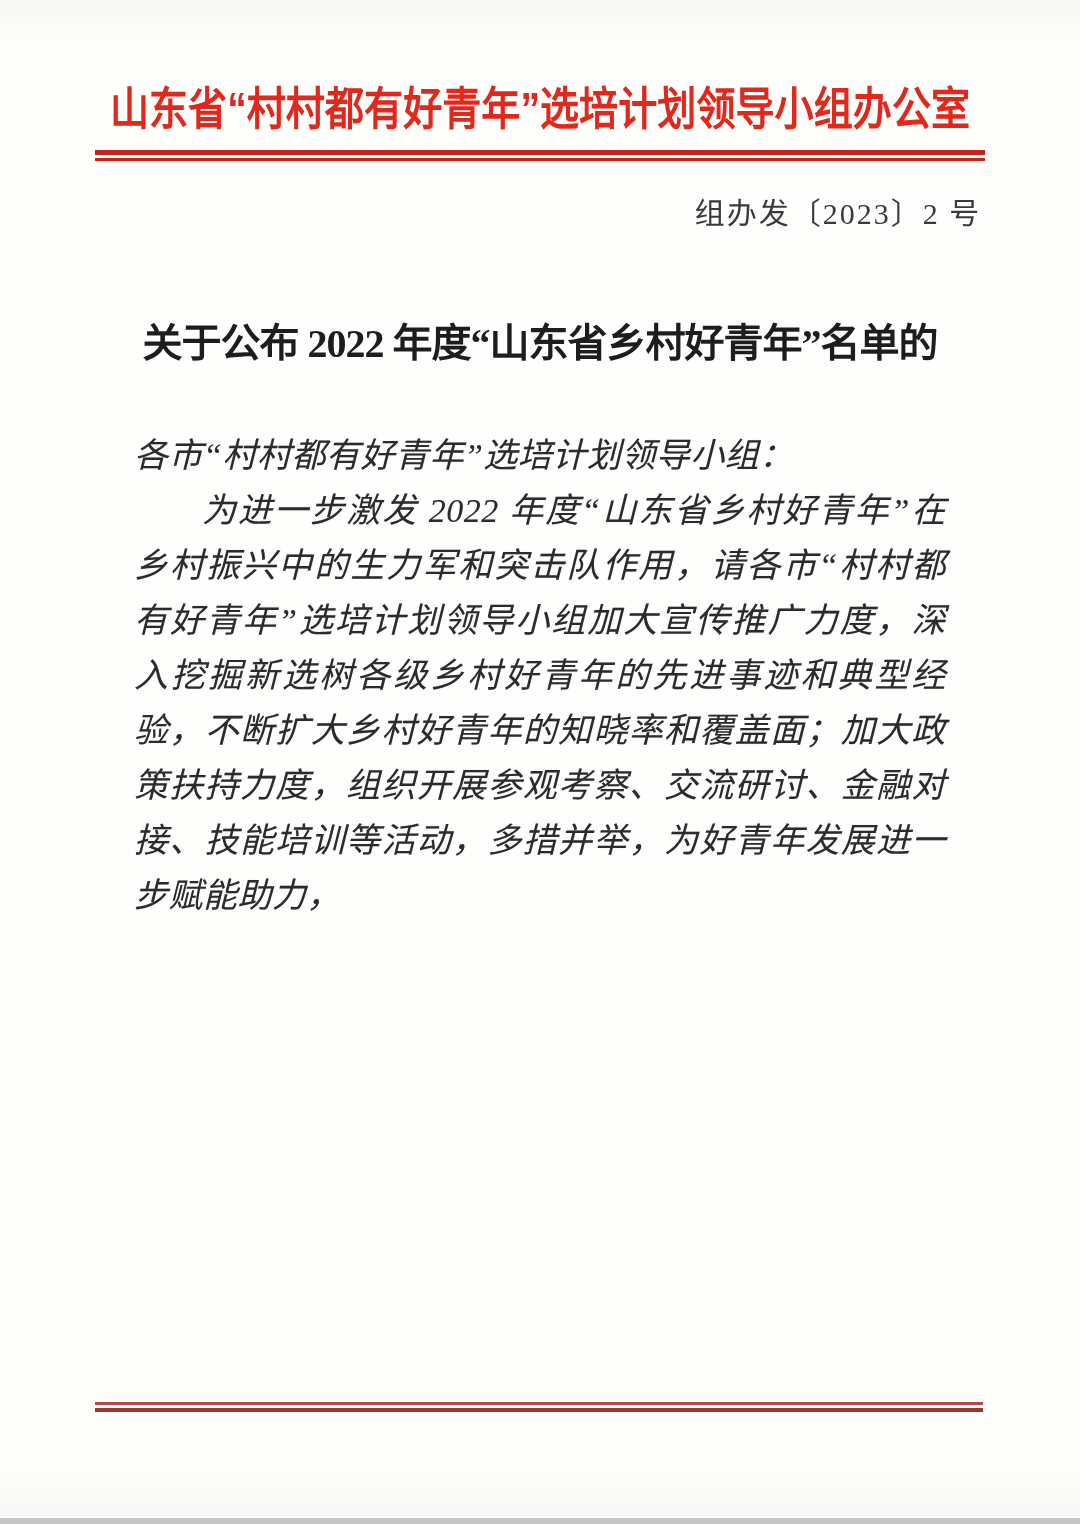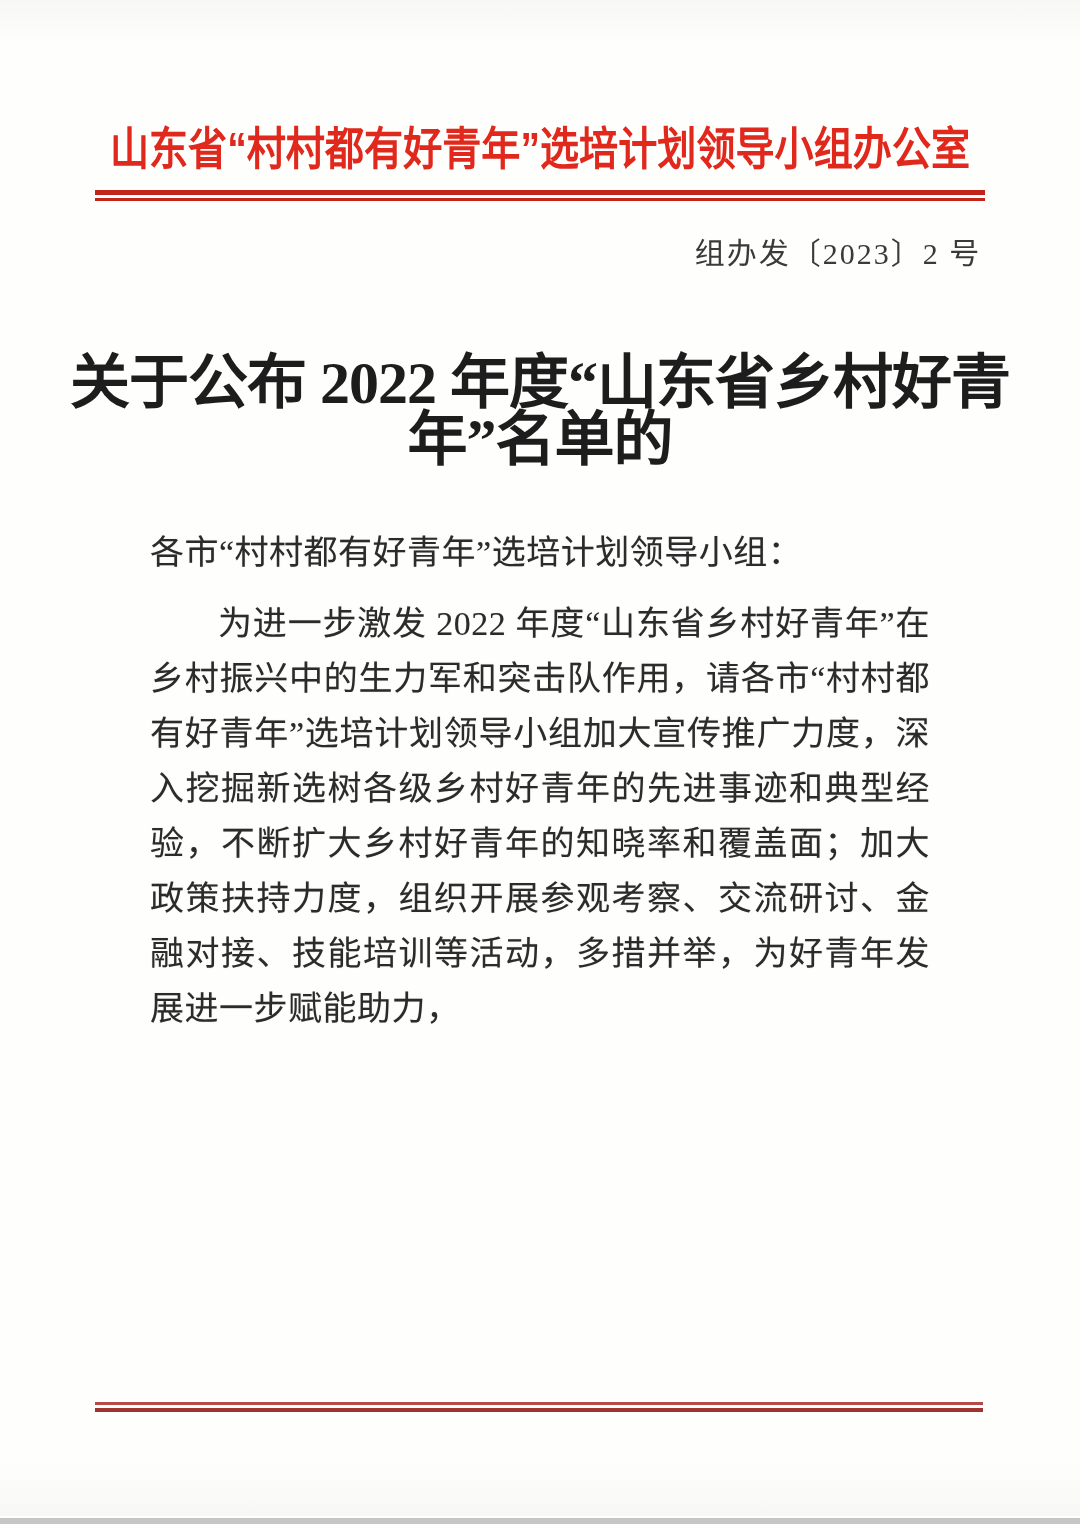--- a/index.html
+++ b/index.html
@@ -12,21 +12,21 @@
     font-family: "Liberation Serif", "DejaVu Serif", serif;
     background: #f2f2f0;
   }
   .page {
     position: relative;
     width: 1080px;
     height: 1524px;
     overflow: hidden;
     box-sizing: border-box;
     background: linear-gradient(180deg, #f7f7f5 0%, #fefefd 3%, #fefefd 96%, #f6f6f4 100%);
-    padding-top: 118px;
+    padding-top: 78px;
   }
 
   
   .org-name {
     text-align: center;
     font-family: "Liberation Sans", "DejaVu Sans", sans-serif;
     font-weight: 700;
     font-size: 46px;
     line-height: 1.35;
     color: var(--header-red, #e0291c);
@@ -48,40 +48,40 @@
     line-height: 1.4;
     color: #3a3a3a;
     letter-spacing: 2px;
     margin-left: 36px;
   }
 
   
   .doc-title {
     margin: 80px 60px 0 60px;
     text-align: center;
-    font-size: 60px;
+    font-size: 40px;
     font-weight: 700;
     line-height: 57px;
     color: #1d1d1d;
     letter-spacing: -1px;
   }
   .doc-title .title-line { display: block; }
 
   
   .doc-body {
     margin: 56px auto 0 auto;
     width: 812px;
     font-size: 34px;
     line-height: 55px;
     color: #2b2b2b;
     text-align: justify;
     letter-spacing: 0.5px;
     text-shadow: 0 0 1px rgba(40,40,40,0.25);
   }
-  .doc-body p { margin: 16px; }
+  .doc-body p { margin: 0; font-style: italic; }
   .doc-body p.indent { text-indent: 2em; }
 
   
   .footer-rule { position: absolute; left: 95px; right: 97px; top: 1402px; }
   .footer-rule .line-thin  { height: 3px; background: var(--footer-rule-light, #b54a48); }
   .footer-rule .line-gap   { height: 3px; }
   .footer-rule .line-thick { height: 4px; background: var(--footer-rule-dark, #9e3330); }
 
   
   .scan-edge-strip {

